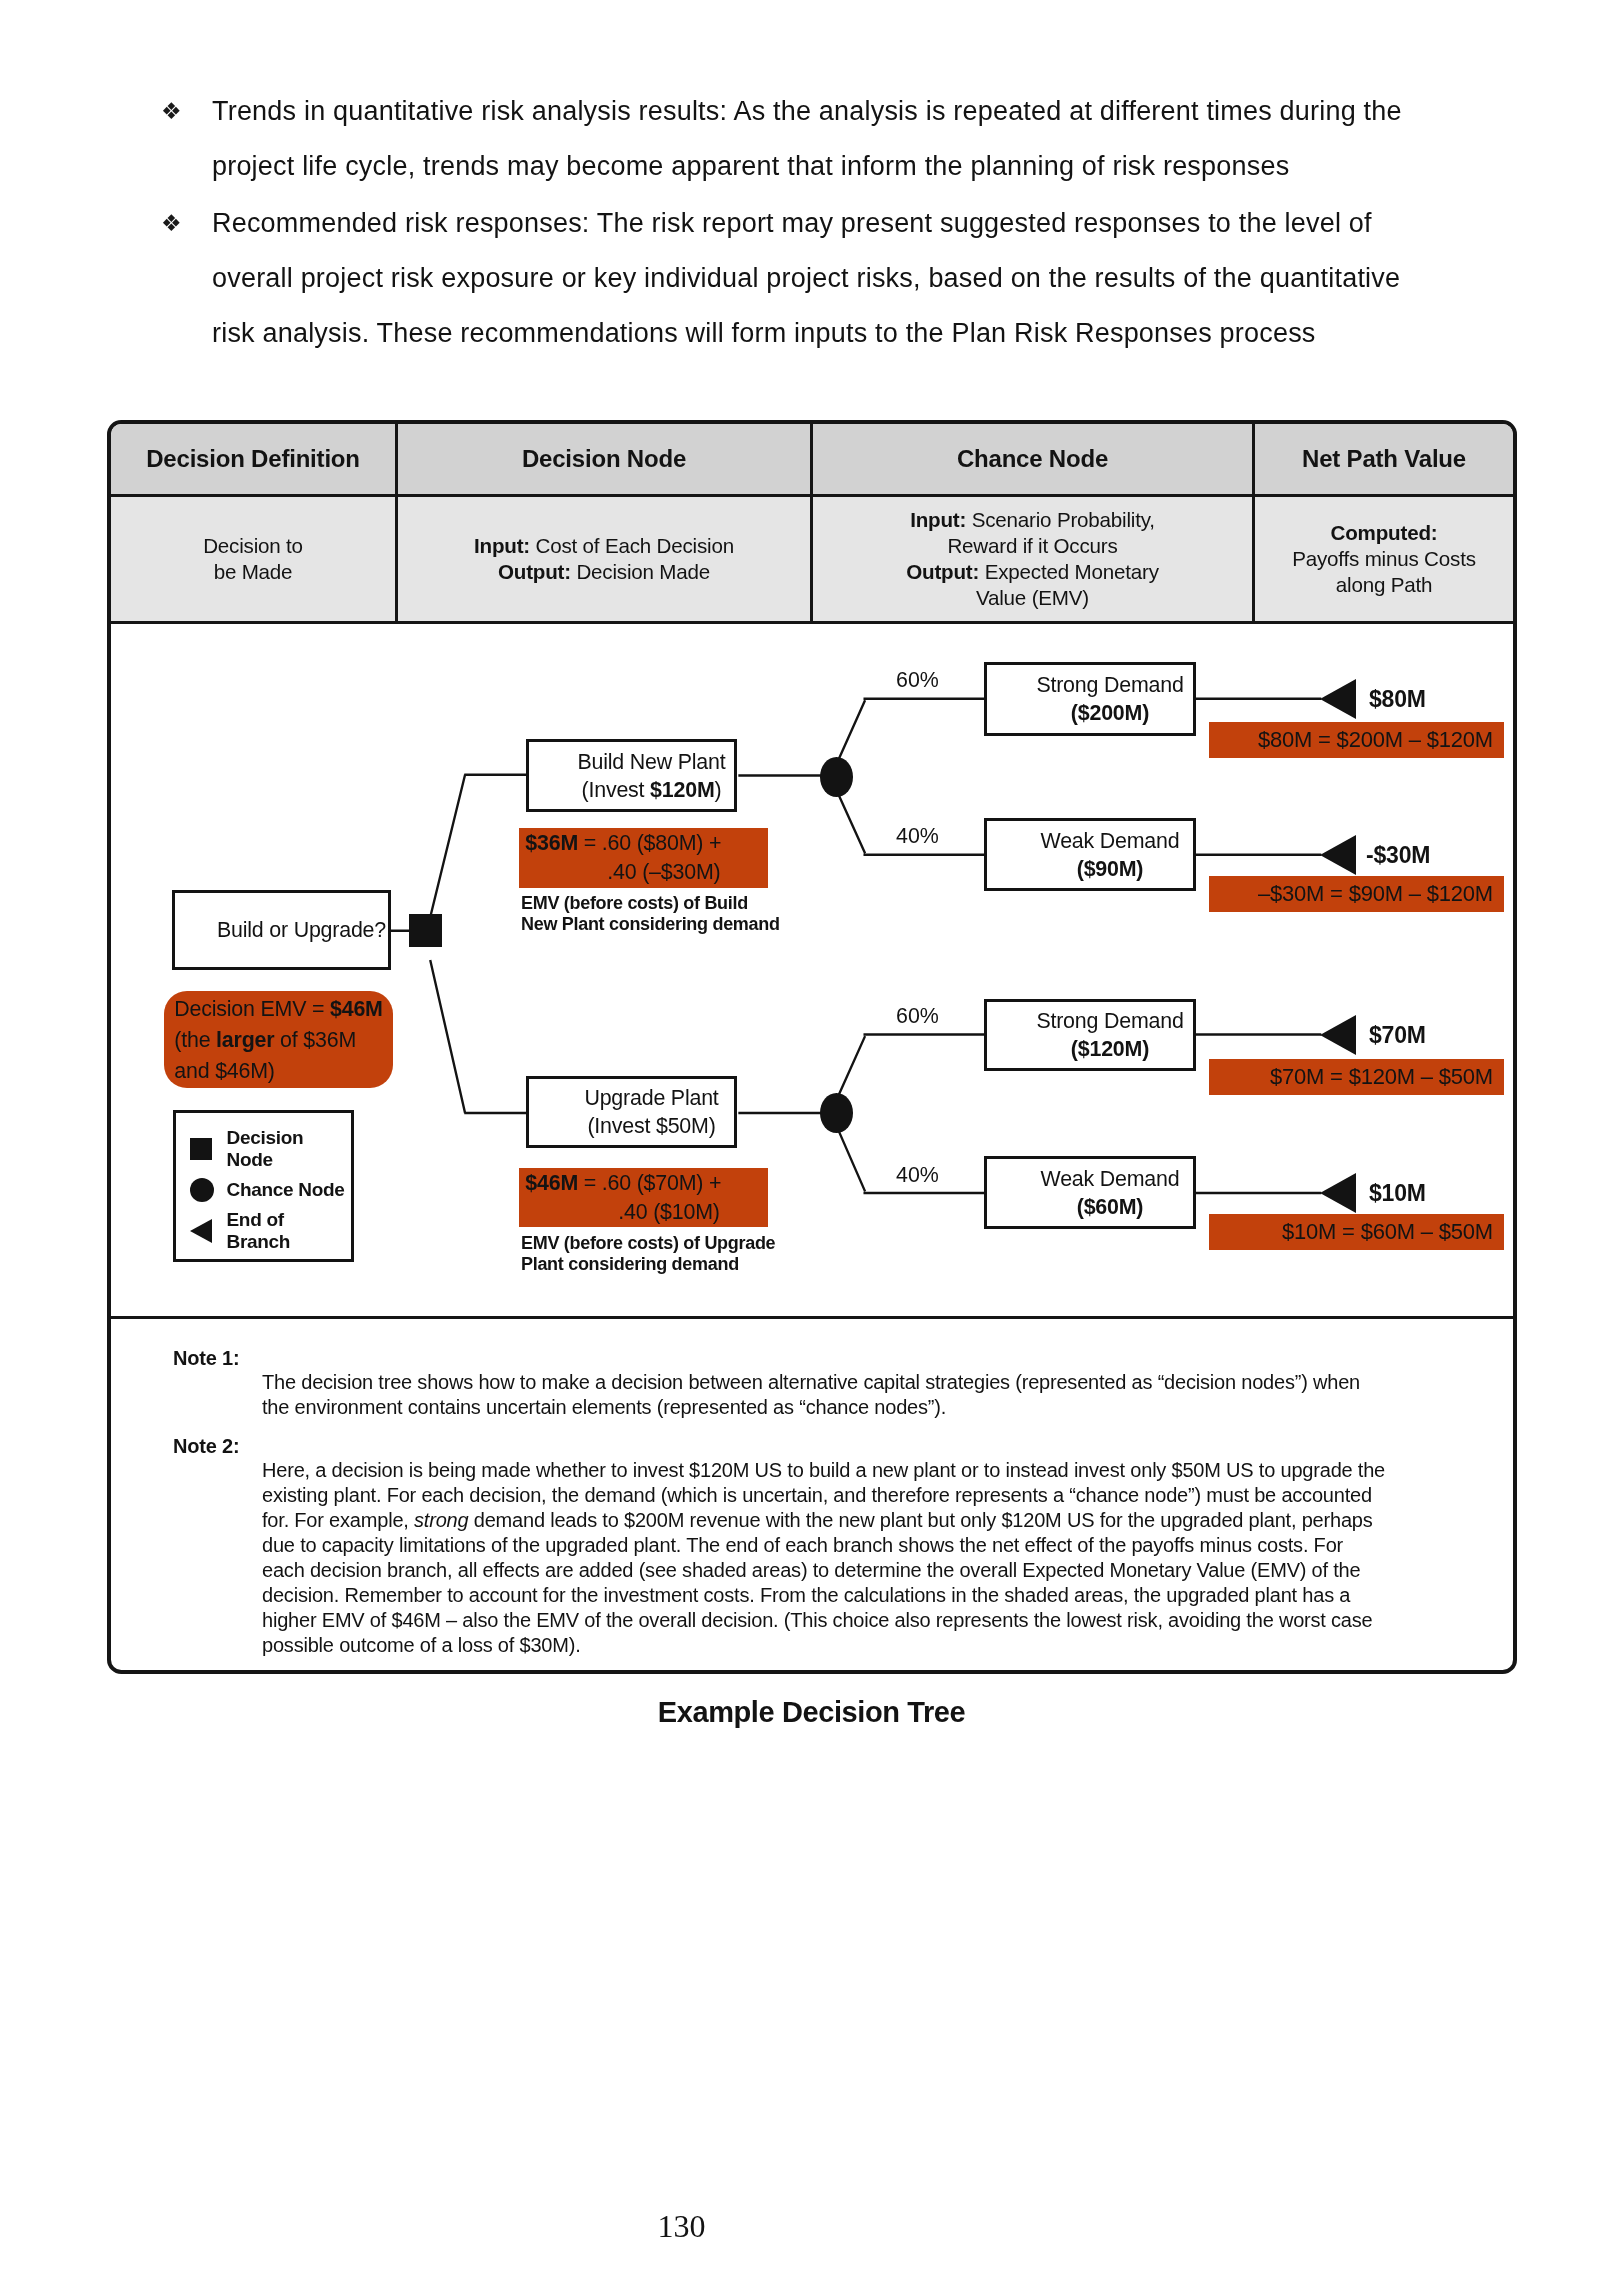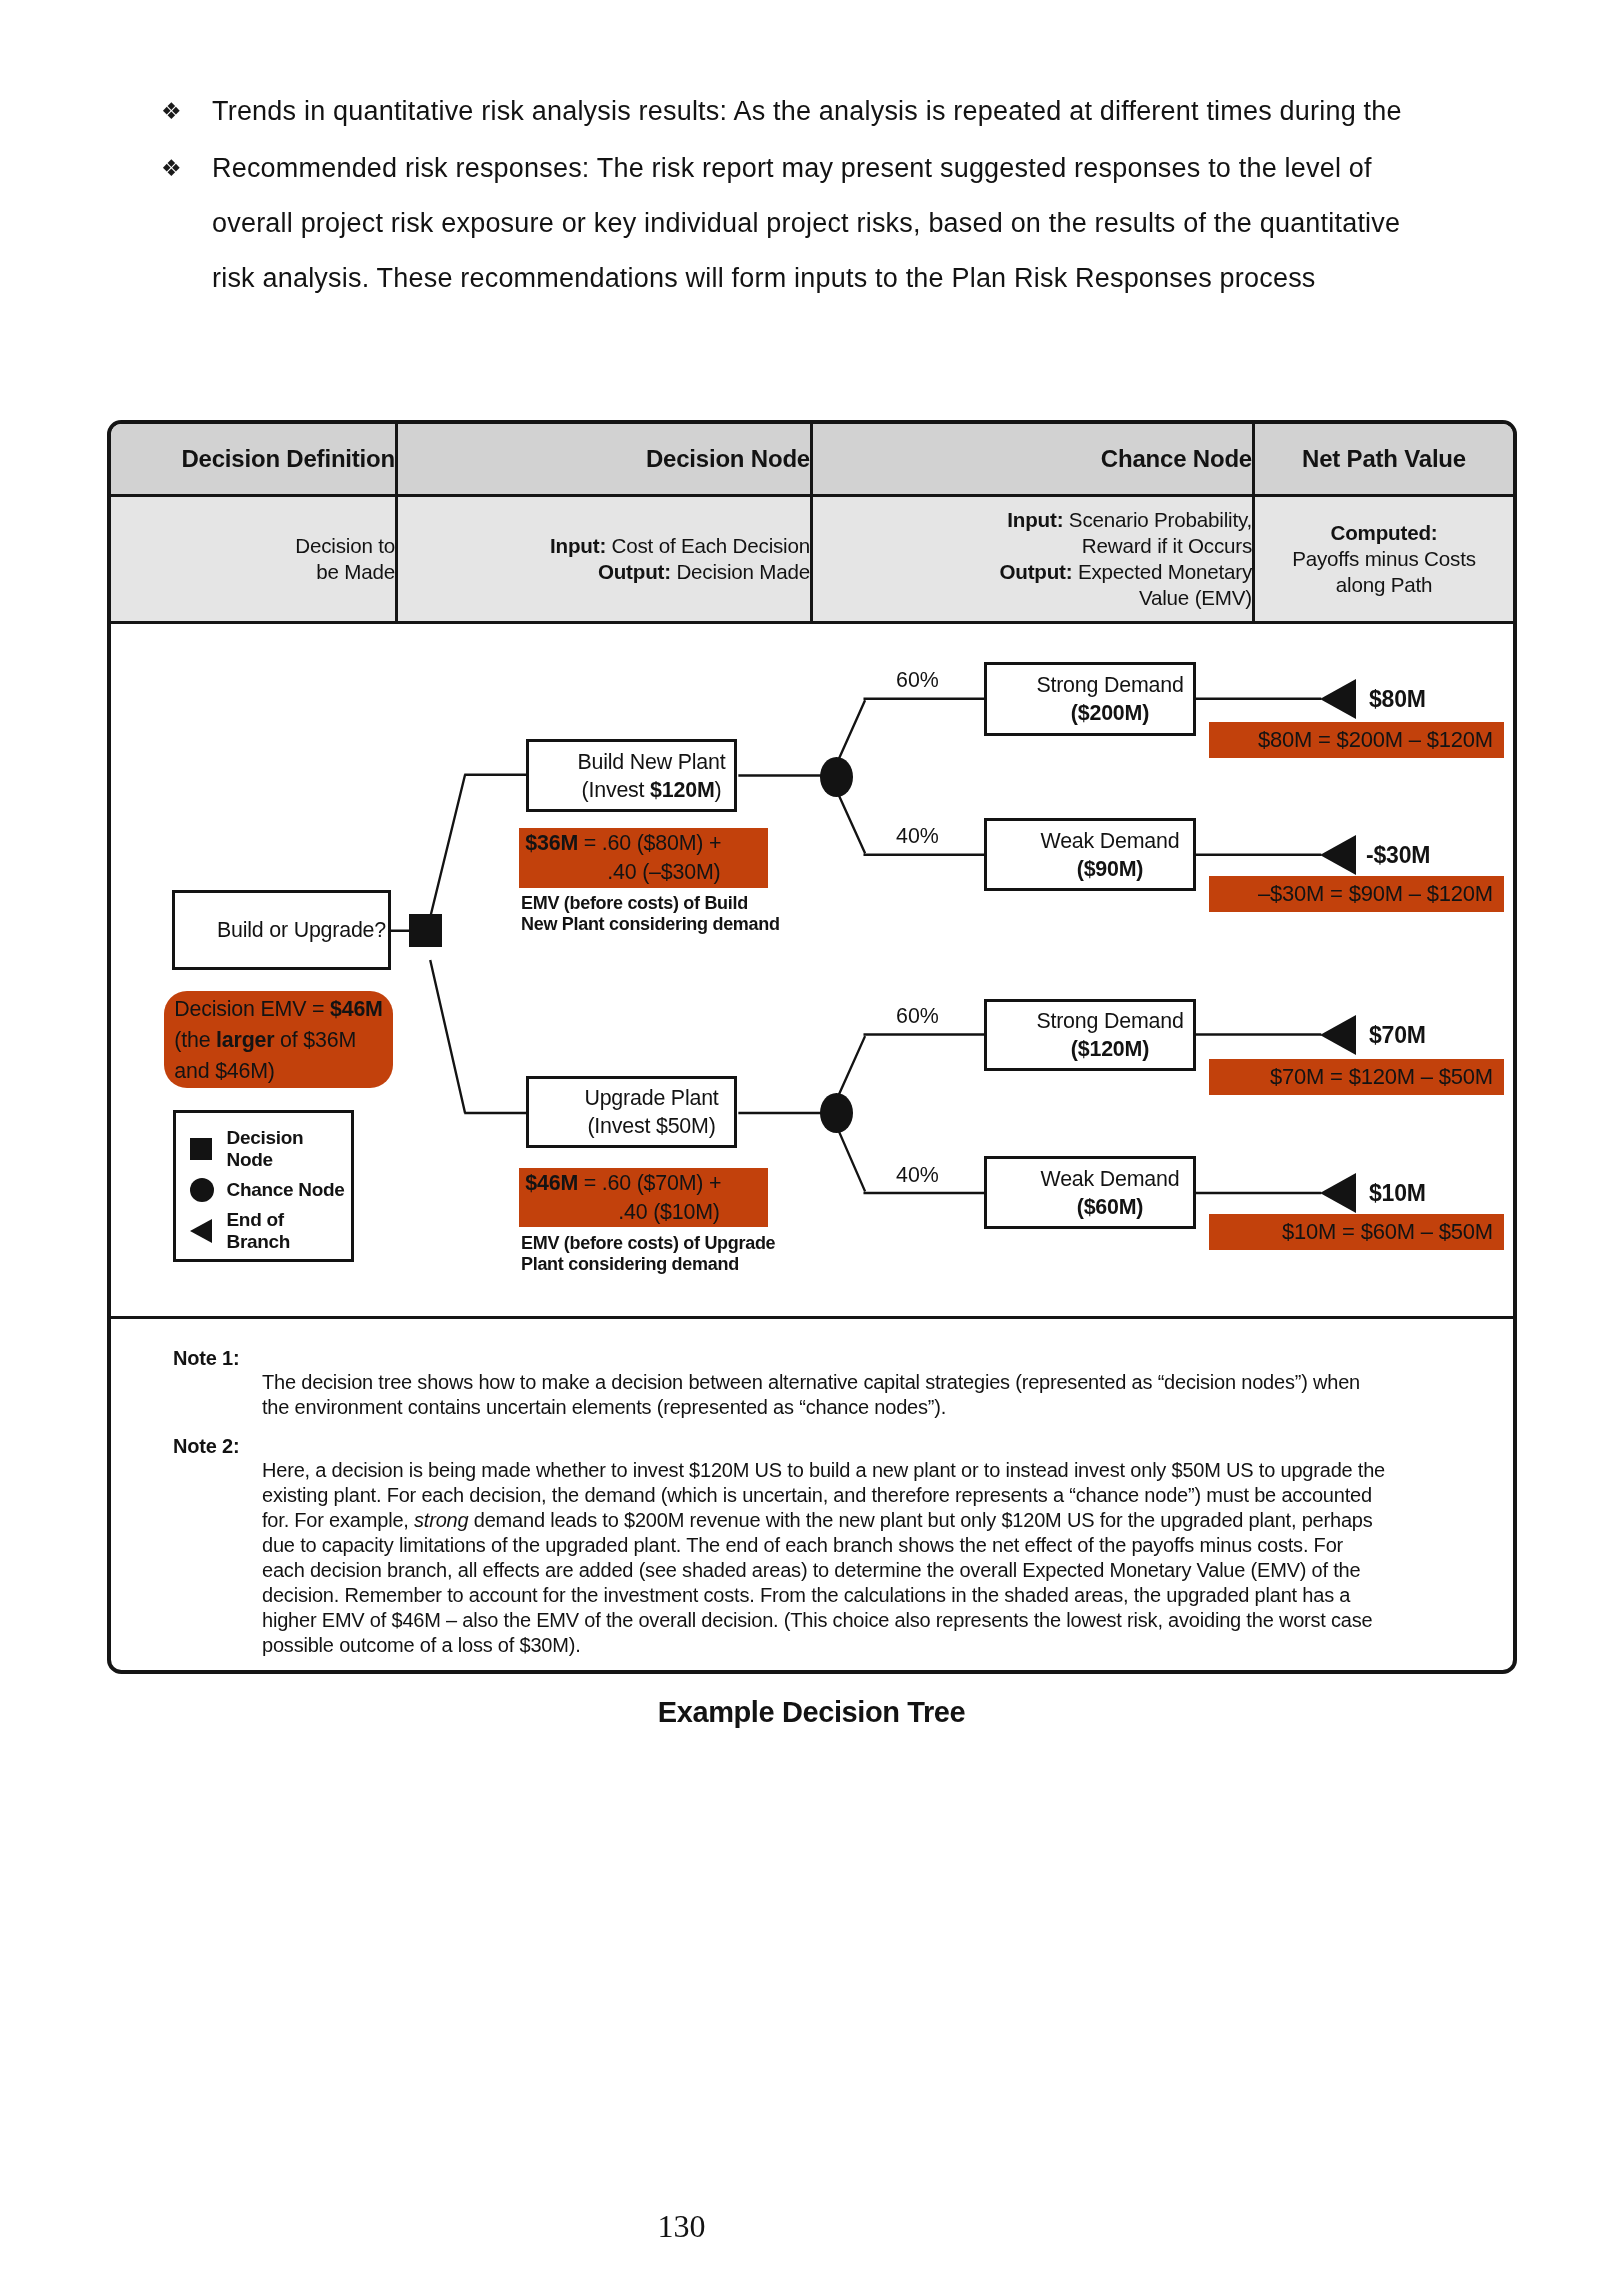--- a/index.html
+++ b/index.html
@@ -15,21 +15,21 @@
   .figure{position:absolute;left:107px;top:420px;width:1410px;height:1254px;box-sizing:border-box;
           border:4px solid #151515;border-radius:14.3px;overflow:hidden;background:#fff;}
 
   
   .fig-table{display:flex;flex-direction:column;}
   .tr{display:flex;}
   .tr.head{height:70px;background:#d2d2d2;border-bottom:3.2px solid #151515;}
   .tr.def{height:124px;background:#e5e5e5;border-bottom:3.2px solid #151515;}
   .td{box-sizing:border-box;display:flex;flex-direction:column;justify-content:center;align-items:center;
       text-align:center;letter-spacing:-0.2px;}
-  .td:not(:last-child){border-right:3.2px solid #151515;align-items:flex-end;}
+  .td:not(:last-child){border-right:3.2px solid #151515;}
   .c1{width:287px;} .c2{width:415px;} .c3{width:442px;} .c4{flex:1;}
   .head .td{font-weight:bold;font-size:24px;}
   .def .td{font-size:20.6px;line-height:26px;}
 
   
   .tree{position:relative;height:692px;background:#fff;}
   .tree svg{position:absolute;left:0;top:0;}
   .nodebox{position:absolute;box-sizing:border-box;border:3.2px solid #131313;background:#fff;
            display:flex;flex-direction:column;justify-content:center;text-align:center;
            font-size:21.4px;line-height:28px;letter-spacing:-0.2px;padding-left:40px;}
@@ -71,20 +71,21 @@
 </head>
 <body>
 
 <div class="page">
 
   <div class="bullets">
     <div class="bullet">
       <span class="bullet-sym">❖</span>
       <div class="bullet-lines">
         <div>Trends in quantitative risk analysis results: As the analysis is repeated at different times during the</div>
+        <div>project life cycle, trends may become apparent that inform the planning of risk responses</div>
       </div>
     </div>
     <div class="bullet">
       <span class="bullet-sym">❖</span>
       <div class="bullet-lines">
         <div>Recommended risk responses: The risk report may present suggested responses to the level of</div>
         <div>overall project risk exposure or key individual project risks, based on the results of the quantitative</div>
         <div>risk analysis. These recommendations will form inputs to the Plan Risk Responses process</div>
       </div>
     </div>

